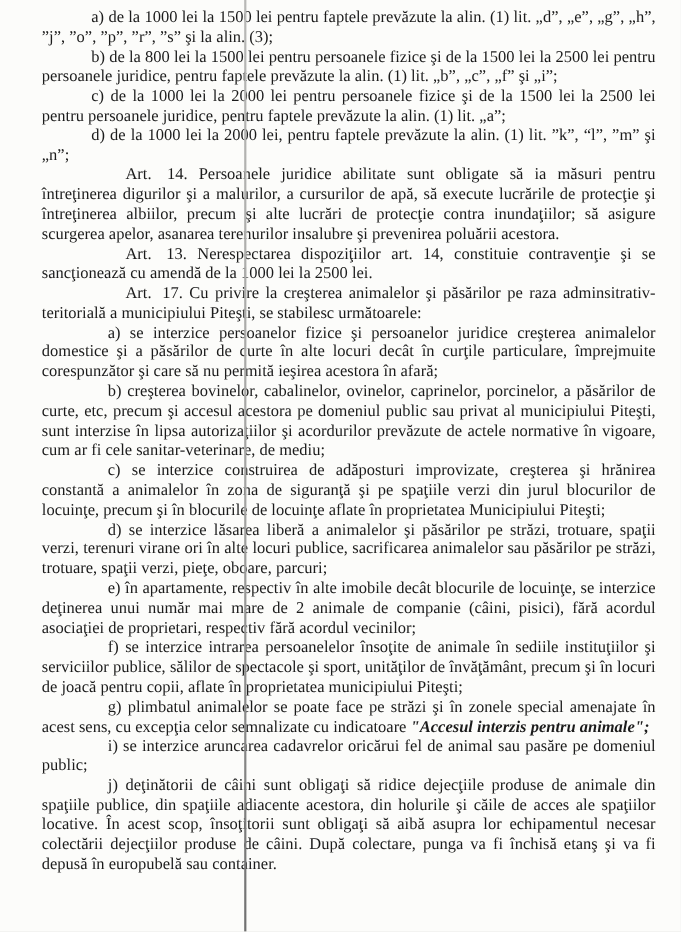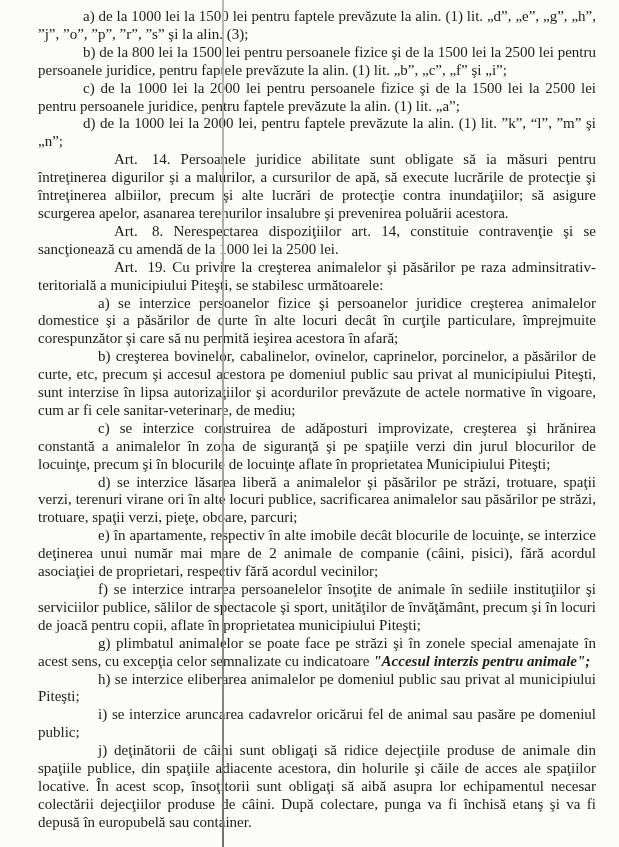--- a/index.html
+++ b/index.html
@@ -54,38 +54,37 @@
     <p class="p-fine"><span>a) de la 1000 lei la 1500 lei pentru faptele prevăzute la alin. (1) lit. „d”, „e”, „g”, „h”, ”j”, ”o”, ”p”, ”r”, ”s” şi la alin. (3);</span></p>
 
     <p class="p-fine"><span>b) de la 800 lei la 1500 lei pentru persoanele fizice şi de la 1500 lei la 2500 lei pentru persoanele juridice, pentru faptele prevăzute la alin. (1) lit. „b”, „c”, „f” şi „i”;</span></p>
 
     <p class="p-fine"><span>c) de la 1000 lei la 2000 lei pentru persoanele fizice şi de la 1500 lei la 2500 lei pentru persoanele juridice, pentru faptele prevăzute la alin. (1) lit. „a”;</span></p>
 
     <p class="p-fine"><span>d) de la 1000 lei la 2000 lei, pentru faptele prevăzute la alin. (1) lit. ”k”,  “l”, ”m” şi „n”;</span></p>
 
     <p class="p-art"><span class="art-label">Art. 14.</span><span> Persoanele juridice abilitate sunt obligate să ia măsuri pentru întreţinerea digurilor şi a malurilor, a cursurilor de apă, să execute lucrările de protecţie şi întreţinerea albiilor, precum şi alte lucrări de protecţie contra inundaţiilor; să asigure scurgerea apelor, asanarea terenurilor insalubre şi prevenirea poluării acestora.</span></p>
 
-    <p class="p-art"><span class="art-label">Art. 8.</span><span> Nerespectarea dispoziţiilor art. 14, constituie contravenţie şi se sancţionează cu amendă de la 1000 lei la 2500 lei.</span></p>
+    <p class="p-art"><span class="art-label">Art. 13.</span><span> Nerespectarea dispoziţiilor art. 14, constituie contravenţie şi se sancţionează cu amendă de la 1000 lei la 2500 lei.</span></p>
 
-    <p class="p-art"><span class="art-label">Art. 19.</span><span> Cu privire la creşterea animalelor şi păsărilor pe raza adminsitrativ-teritorială a municipiului Piteşti, se stabilesc următoarele:</span></p>
+    <p class="p-art"><span class="art-label">Art. 17.</span><span> Cu privire la creşterea animalelor şi păsărilor pe raza adminsitrativ-teritorială a municipiului Piteşti, se stabilesc următoarele:</span></p>
 
     <p class="p-item"><span>a)  se interzice persoanelor fizice şi persoanelor juridice creşterea animalelor domestice şi a păsărilor de curte în alte locuri decât în curţile particulare, împrejmuite corespunzător şi care să nu permită ieşirea acestora în afară;</span></p>
 
     <p class="p-item"><span>b) creşterea bovinelor, cabalinelor, ovinelor, caprinelor, porcinelor, a păsărilor de curte, etc,  precum şi accesul acestora pe domeniul public sau privat al municipiului Piteşti, sunt interzise în lipsa autorizaţiilor şi acordurilor prevăzute de actele normative în vigoare, cum ar fi cele sanitar-veterinare, de mediu;</span></p>
 
     <p class="p-item"><span>c) se interzice construirea de adăposturi improvizate, creşterea şi hrănirea constantă a animalelor în zona de siguranţă şi pe spaţiile verzi din jurul blocurilor de locuinţe, precum şi în blocurile de locuinţe aflate în proprietatea Municipiului Piteşti;</span></p>
 
     <p class="p-item"><span>d) se interzice lăsarea liberă a animalelor şi păsărilor pe străzi, trotuare, spaţii verzi, terenuri virane ori în alte locuri publice, sacrificarea animalelor sau păsărilor pe străzi, trotuare, spaţii verzi, pieţe, oboare, parcuri;</span></p>
 
     <p class="p-item"><span>e) în apartamente, respectiv în alte imobile decât blocurile de locuinţe, se interzice deţinerea unui număr mai mare de 2 animale de companie (câini, pisici), fără acordul asociaţiei de proprietari, respectiv fără acordul vecinilor;</span></p>
 
     <p class="p-item"><span>f) se interzice intrarea persoanelelor însoţite de animale în sediile instituţiilor şi serviciilor publice, sălilor de spectacole şi sport, unităţilor de învăţământ, precum şi în locuri de joacă pentru copii, aflate în proprietatea municipiului Piteşti;</span></p>
 
     <p class="p-item"><span>g) plimbatul animalelor se poate face pe străzi şi în zonele special amenajate în acest sens, cu excepţia celor semnalizate cu indicatoare </span><span class="run-bolditalic">"Accesul interzis pentru animale";</span></p>
 
-    <p class="p-item"><span>h) se interzice eliberarea animalelor pe domeniul public sau privat al municipiului Piteşti;</span></p>
 
     <p class="p-item"><span>i) se interzice aruncarea cadavrelor oricărui fel de animal sau pasăre pe domeniul public;</span></p>
 
     <p class="p-item"><span>j) deţinătorii de câini sunt obligaţi să ridice dejecţiile produse de animale din spaţiile publice, din spaţiile adiacente acestora, din holurile şi căile de acces ale spaţiilor locative. În acest scop, însoţitorii sunt obligaţi să aibă asupra lor echipamentul necesar colectării dejecţiilor produse de câini. După colectare, punga va fi închisă etanş şi va fi depusă în europubelă sau container.</span></p>
 
   </div>
 </div>
 
 </body></html>

